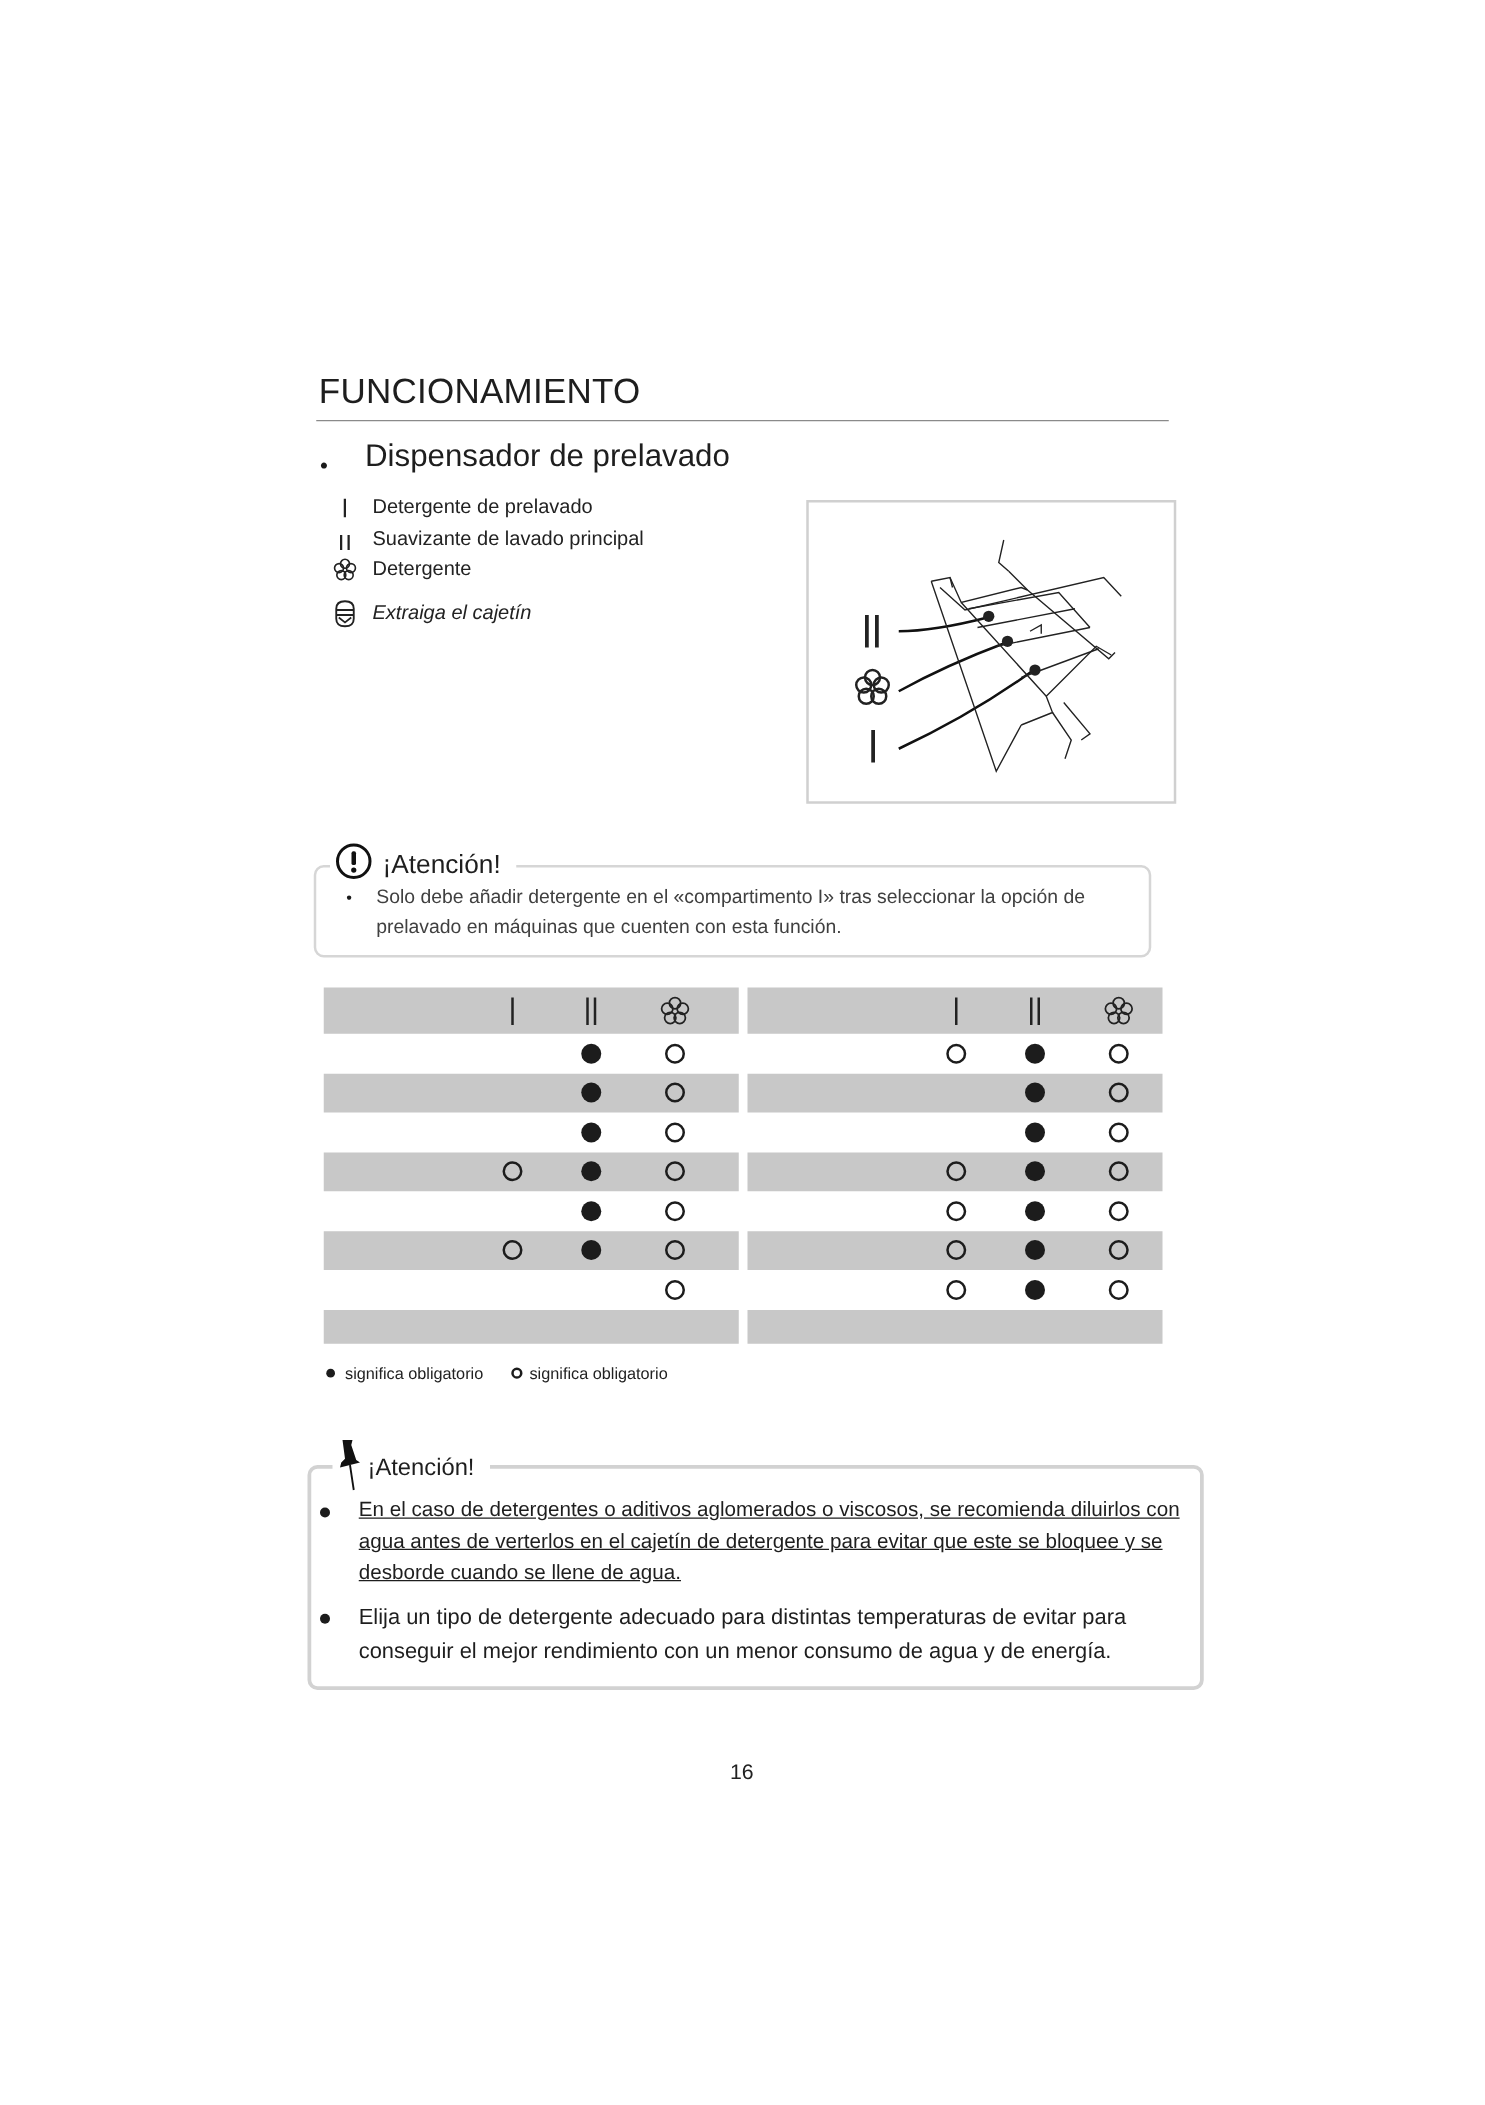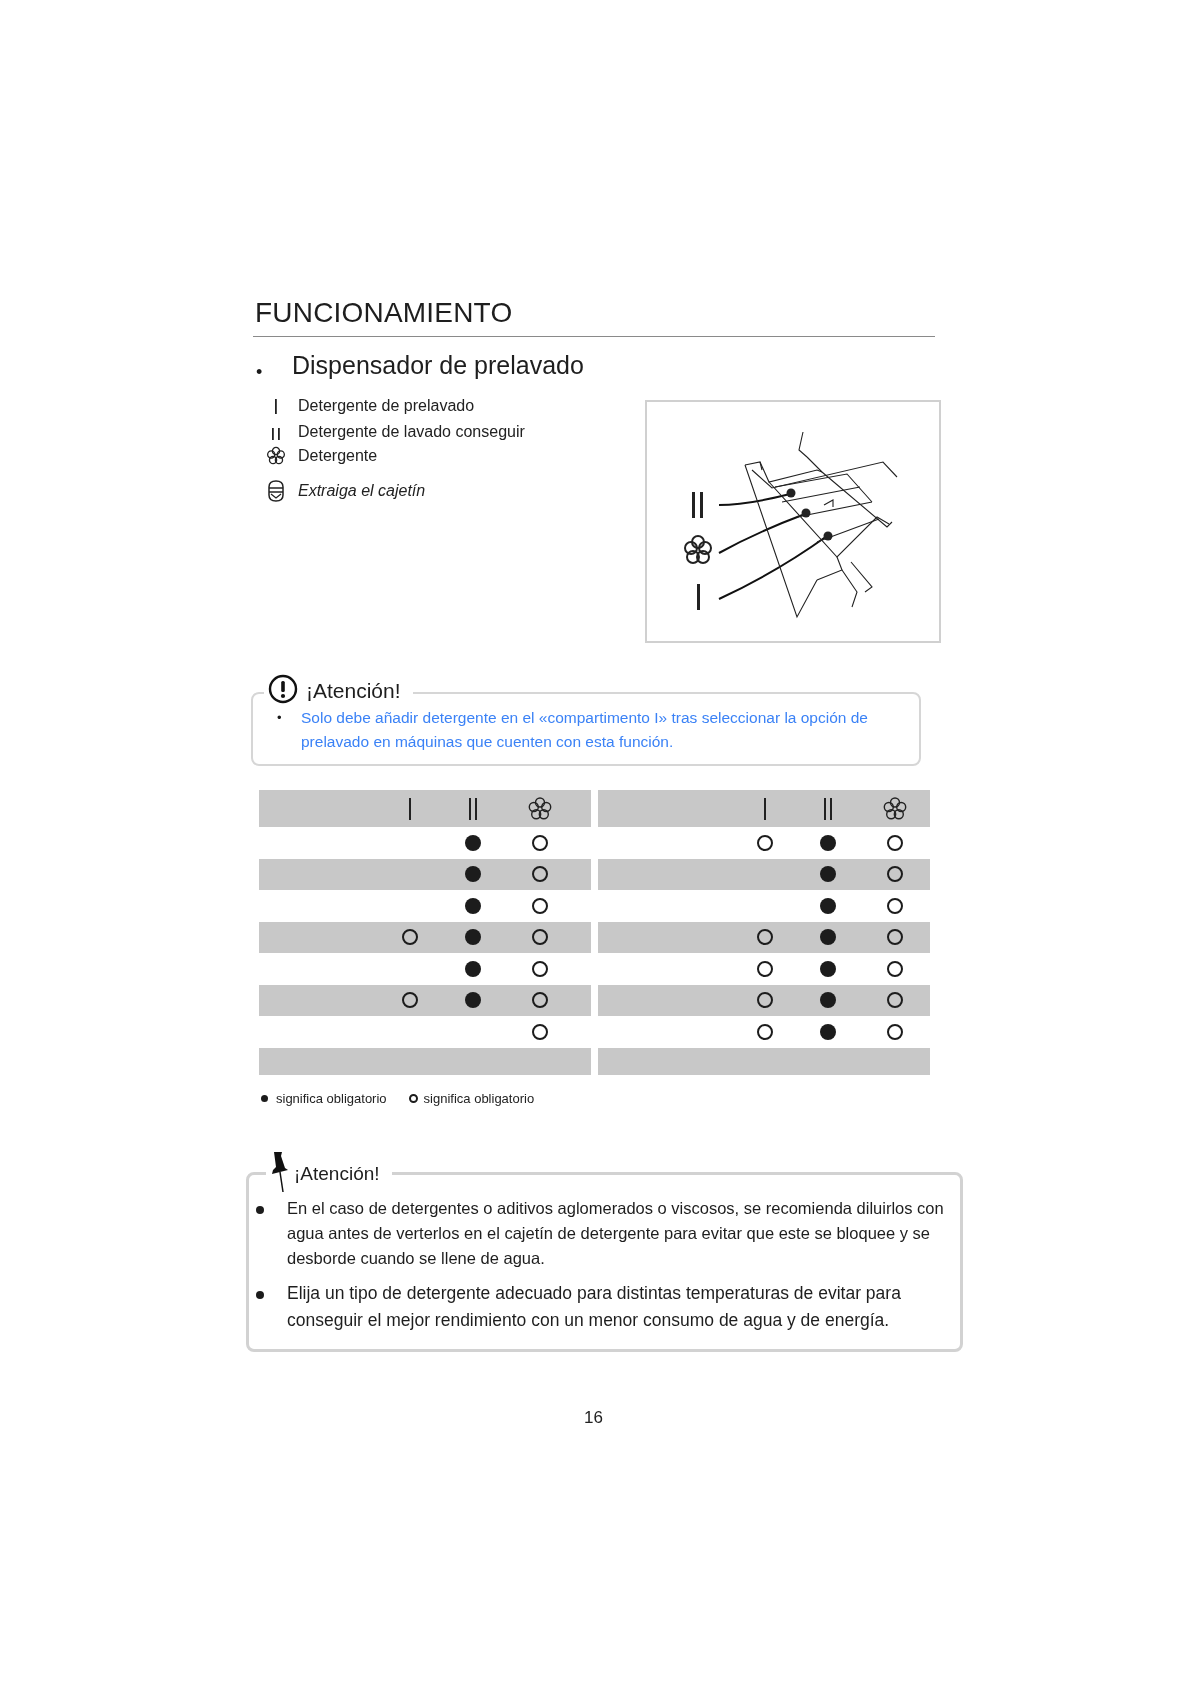--- a/index.html
+++ b/index.html
@@ -20,21 +20,21 @@
     .legend-text { font-size: 16px; color: #222; }
 
     
     #diagram-box { left: 645px; top: 400px; width: 296px; height: 243px; border: 2px solid #d0d0d0; background: #fff; }
 
     
     #attn1-box { left: 251px; top: 692px; width: 670px; height: 74px; border: 2px solid #d6d6d6; border-radius: 8px; background: #fff; }
     #attn1-header { left: 264px; top: 674px; background: #fff; padding: 0 12px 0 4px; display: flex; align-items: center; }
     #attn1-header .title { font-size: 21px; margin-left: 8px; color: #1e1e1e; }
     #attn1-bullet { left: 277px; top: 710px; font-size: 13px; }
-    #attn1-text { left: 301px; top: 706px; width: 610px; font-size: 15.5px; line-height: 24px; color: #3b82f6; }
+    #attn1-text { left: 301px; top: 706px; width: 610px; font-size: 15.5px; line-height: 24px; color: #404040; }
 
     
     .tbl { position: absolute; top: 790px; width: 332px; }
     .tbl-row { position: relative; height: 31.5px; }
     .tbl-row.shaded { background: #c8c8c8; }
     .tbl-row.header { height: 37px; }
     .cell { position: absolute; top: 50%; transform: translate(-50%, -50%); display: flex; align-items: center; justify-content: center; }
     .dot-filled { width: 16px; height: 16px; border-radius: 50%; background: #1c1c1c; }
     .dot-empty { width: 16px; height: 16px; border-radius: 50%; border: 2.2px solid #1c1c1c; background: transparent; }
     .bar-one { width: 2px; height: 22px; background: #222; }
@@ -45,21 +45,21 @@
     #key { left: 261px; top: 1091px; display: flex; align-items: center; font-size: 13px; color: #222; }
     #key .kdot { width: 7px; height: 7px; border-radius: 50%; background: #1c1c1c; margin-right: 8px; }
     #key .kring { width: 9px; height: 9px; border-radius: 50%; border: 2px solid #1c1c1c; margin-right: 6px; margin-left: 22px; }
 
     
     #attn2-box { left: 246px; top: 1172px; width: 717px; height: 180px; border: 3px solid #d2d2d2; border-radius: 8px; background: #fff; }
     #attn2-header { left: 266px; top: 1150px; background: #fff; padding: 0 12px 0 2px; display: flex; align-items: center; }
     #attn2-header .title { font-size: 19px; color: #1e1e1e; margin-left: 2px; }
     .attn2-bullet { position: absolute; left: 256px; width: 8px; height: 8px; border-radius: 50%; background: #1c1c1c; }
     .attn2-text { position: absolute; left: 287px; width: 670px; color: #1e1e1e; }
-    #attn2-text-1 { top: 1196px; font-size: 16.5px; line-height: 25px; }
+    #attn2-text-1 { top: 1196px; font-size: 16.5px; line-height: 25px; text-decoration: underline; }
     #attn2-text-2 { top: 1280px; font-size: 17.5px; line-height: 27px; }
 
     #page-number { left: 584px; top: 1408px; font-size: 17px; color: #222; text-align: right; }
   </style>
 </head>
 <body>
 
 <div id="page-title" class="abs">FUNCIONAMIENTO</div>
 <div id="title-rule" class="abs"></div>
 <div id="section-bullet" class="abs">•</div>
@@ -73,21 +73,21 @@
   </span>
   <span class="legend-text">Detergente de prelavado</span>
 </div>
 <div class="legend-row" style="top:422px;">
   <span class="legend-icon">
     <svg width="12" height="16">
         <rect x="2" y="4" width="1.8" height="12" fill="#222"></rect>
         <rect x="8" y="4" width="1.8" height="12" fill="#222"></rect>
       </svg>
   </span>
-  <span class="legend-text">Detergente de lavado conseguir</span>
+  <span class="legend-text">Suavizante de lavado principal</span>
 </div>
 <div class="legend-row" style="top:446px;">
   <span class="legend-icon">
     <svg width="20" height="20" viewBox="-10 -10 20 20">
       <g fill="none" stroke="#222" stroke-width="1.3">
         <circle cx="0" cy="-5" r="3.6"></circle>
           <circle cx="4.75" cy="-1.55" r="3.6"></circle>
           <circle cx="2.94" cy="4.05" r="3.6"></circle>
           <circle cx="-2.94" cy="4.05" r="3.6"></circle>
           <circle cx="-4.75" cy="-1.55" r="3.6"></circle>

